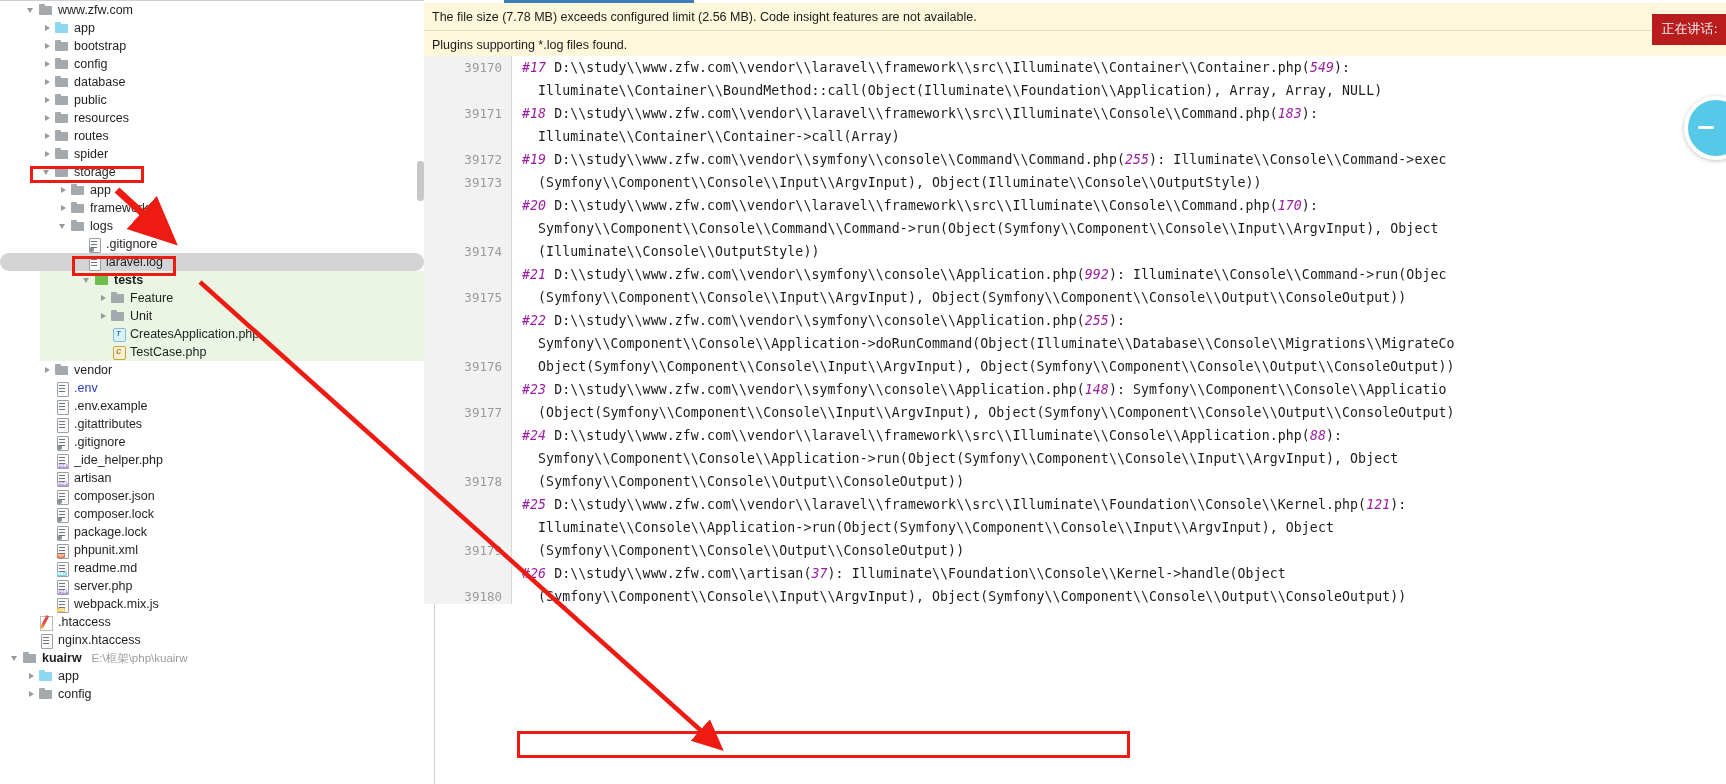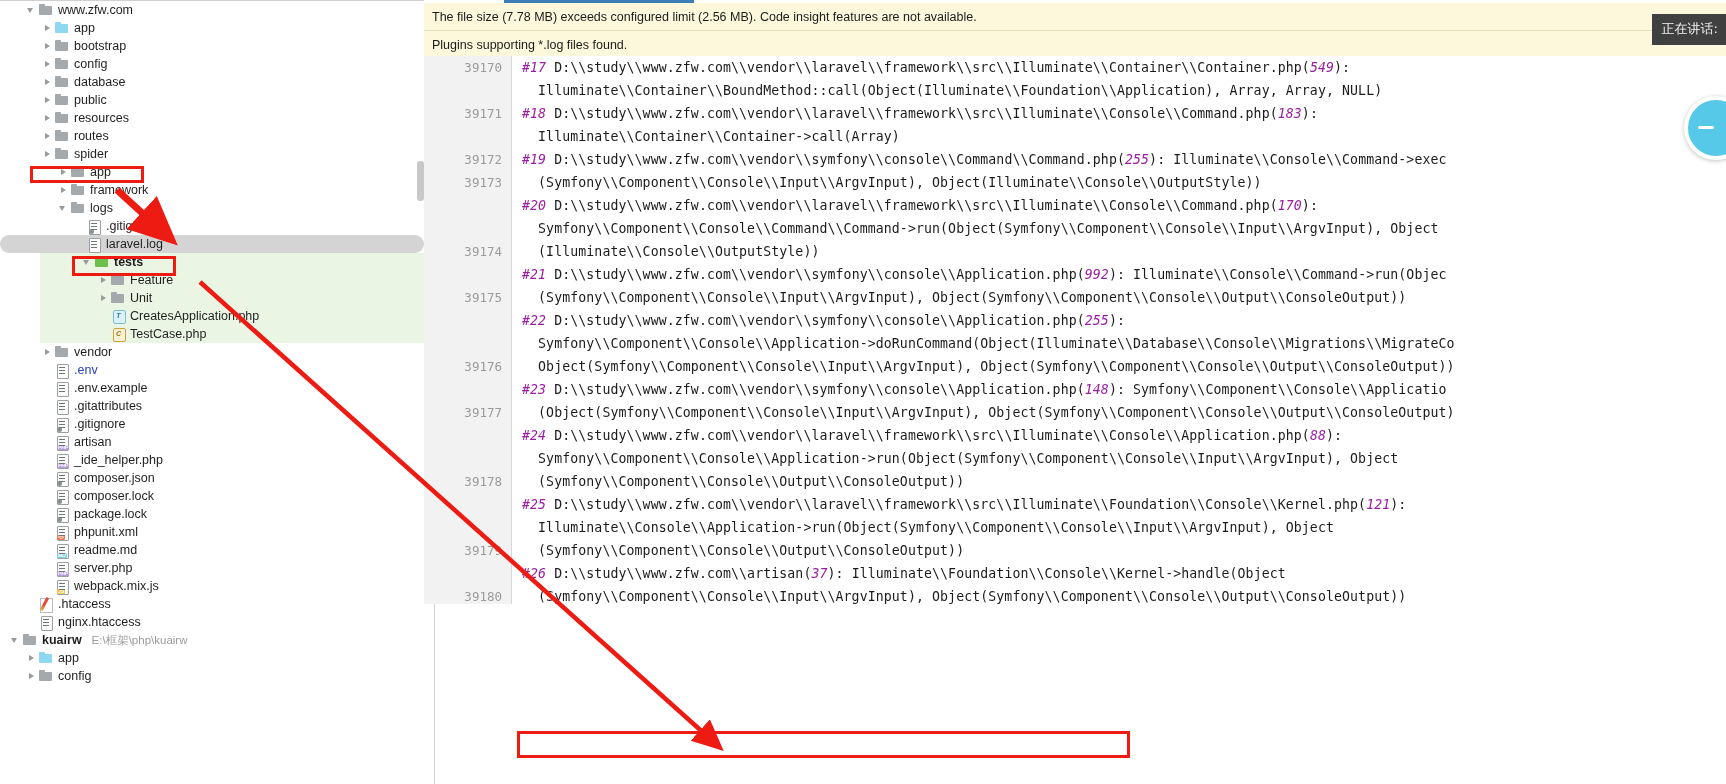--- a/index.html
+++ b/index.html
@@ -201,21 +201,21 @@
 
   
   #overlay { position:absolute; left:0; top:0; width:1726px; height:784px; pointer-events:none; }
   .redbox {
     position: absolute; border: 3px solid #ee1b13; box-sizing: border-box;
   }
 
   
   #speaking-badge {
     position: absolute; right: 0; top: 14px;
-    background: #404040; color: #f0f0f0;
+    background: #b91c1c; color: #f0f0f0;
     font-size: 13px; padding: 6px 8px 7px 10px;
     font-family: "DejaVu Sans", sans-serif;
     white-space: nowrap;
   }
   #mic-orb {
     position: absolute; right: -22px; top: 96px;
     width: 56px; height: 56px; border-radius: 50%;
     background: #56c8e8;
     border: 4px solid #ffffff;
     box-shadow: 0 1px 4px rgba(0,0,0,.25);
@@ -291,20 +291,26 @@
           <span class="ic folder"></span>
           <span class="tree-label">routes</span>
         </div>
         <div class="tree-row">
           <span style="display:inline-block;width:42px;flex:0 0 42px;"></span>
           <span class="arrow closed"></span>
           <span class="ic folder"></span>
           <span class="tree-label">spider</span>
         </div>
         <div class="tree-row">
+          <span style="display:inline-block;width:42px;flex:0 0 42px;"></span>
+          <span class="arrow open"></span>
+          <span class="ic folder"></span>
+          <span class="tree-label">storage</span>
+        </div>
+        <div class="tree-row">
           <span style="display:inline-block;width:58px;flex:0 0 58px;"></span>
           <span class="arrow closed"></span>
           <span class="ic folder"></span>
           <span class="tree-label">app</span>
         </div>
         <div class="tree-row">
           <span style="display:inline-block;width:58px;flex:0 0 58px;"></span>
           <span class="arrow closed"></span>
           <span class="ic folder"></span>
           <span class="tree-label">framework</span>
@@ -394,29 +400,29 @@
             <i class="badge cfg"></i>
           </span>
           <span class="tree-label">.gitignore</span>
         </div>
         <div class="tree-row">
           <span style="display:inline-block;width:42px;flex:0 0 42px;"></span>
           <span class="arrow"></span>
           <span class="ic file">
             <i class="badge php">PHP</i>
           </span>
+          <span class="tree-label">_ide_helper.php</span>
+        </div>
+        <div class="tree-row">
+          <span style="display:inline-block;width:42px;flex:0 0 42px;"></span>
+          <span class="arrow"></span>
+          <span class="ic file">
+            <i class="badge php">PHP</i>
+          </span>
           <span class="tree-label">artisan</span>
-        </div>
-        <div class="tree-row">
-          <span style="display:inline-block;width:42px;flex:0 0 42px;"></span>
-          <span class="arrow"></span>
-          <span class="ic file">
-            <i class="badge php">PHP</i>
-          </span>
-          <span class="tree-label">_ide_helper.php</span>
         </div>
         <div class="tree-row">
           <span style="display:inline-block;width:42px;flex:0 0 42px;"></span>
           <span class="arrow"></span>
           <span class="ic file">
             <i class="badge cfg"></i>
           </span>
           <span class="tree-label">composer.json</span>
         </div>
         <div class="tree-row">

